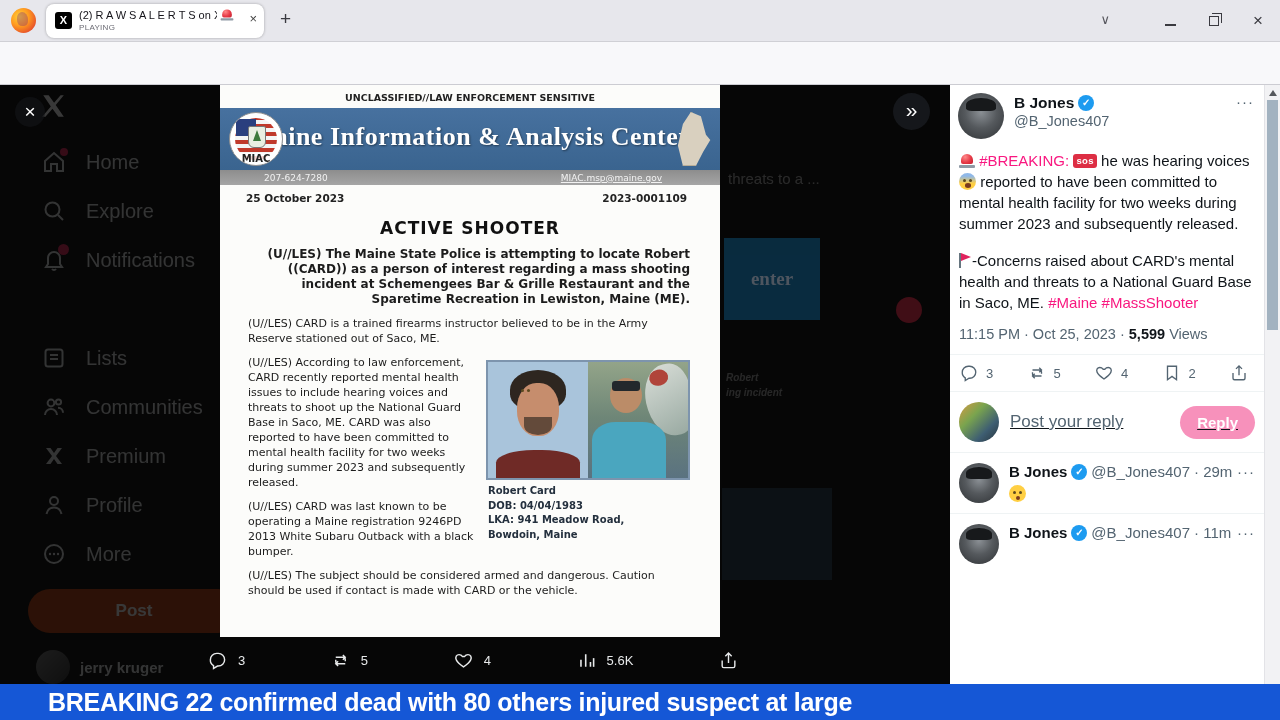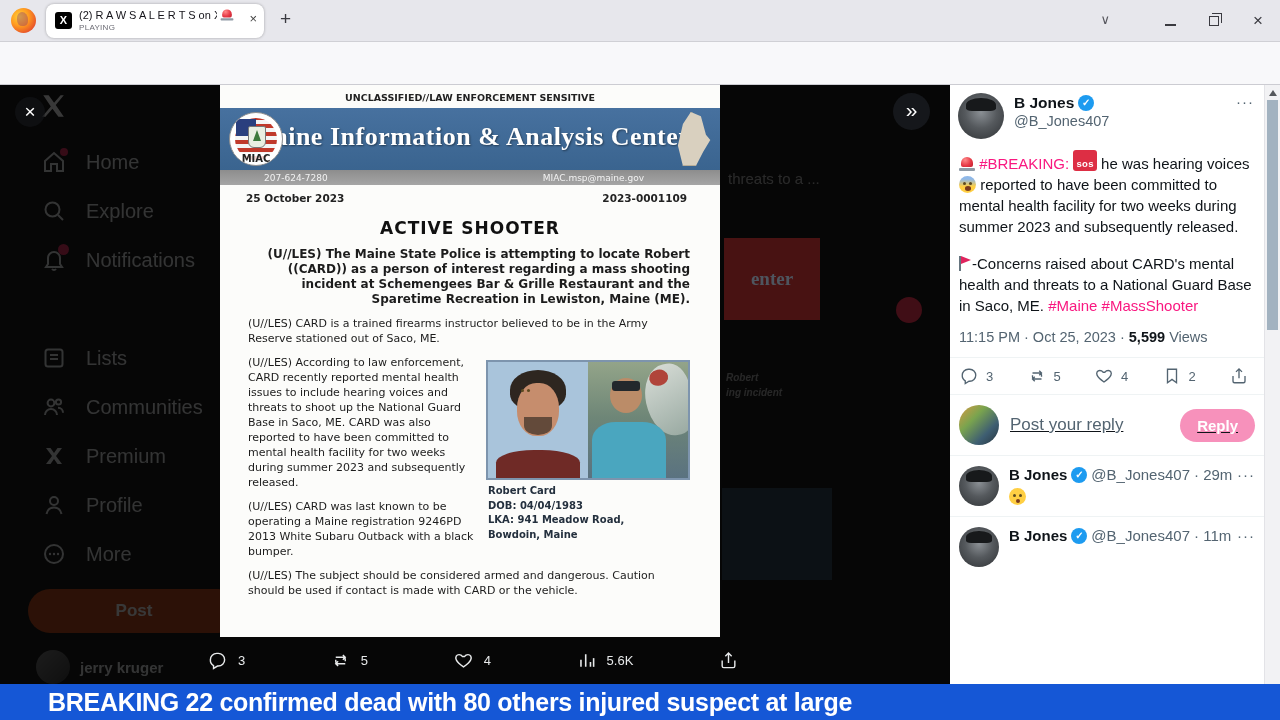--- a/index.html
+++ b/index.html
@@ -46,21 +46,21 @@
   .dim { position:absolute; inset:0; opacity:.2; color:#e7e9ea; }
   .x-logo { position:absolute; left:40px; top:8px; width:26px; height:26px; }
   .nav-item { position:absolute; left:42px; width:280px; height:44px; display:flex; align-items:center; gap:20px; font-size:20px; }
   .nav-item svg { flex:0 0 auto; }
   .badge-dot { position:absolute; width:8px; height:8px; border-radius:50%; background:#f4245e; }
   .post-pill { position:absolute; left:28px; top:504px; width:212px; height:44px; border-radius:22px; background:#c2410c;
                color:#fff; font-size:17px; font-weight:bold; display:flex; align-items:center; justify-content:center; }
   .acct { position:absolute; left:36px; top:565px; display:flex; align-items:center; gap:10px; font-size:15px; font-weight:bold; }
   .acct-av { width:34px; height:34px; border-radius:50%; background:linear-gradient(135deg,#777,#333); }
   .ghost1 { position:absolute; left:728px; top:85px; font-size:15px; color:#fff; opacity:.14; }
-  .ghost-thumb1 { position:absolute; left:724px; top:153px; width:96px; height:82px; background:#7f1d1d; opacity:.55;
+  .ghost-thumb1 { position:absolute; left:724px; top:153px; width:96px; height:82px; background:#0c4a6e; opacity:.55;
                   color:#8a97a8; font-family:"Liberation Serif",serif; font-size:19px; font-weight:bold; display:flex; align-items:center; justify-content:center; }
   .ghost2 { position:absolute; left:726px; top:285px; font-size:10px; font-style:italic; font-weight:bold; color:#fff; opacity:.13; line-height:15px; }
   .ghost-thumb2 { position:absolute; left:722px; top:403px; width:110px; height:92px; background:#16222e; opacity:.4; }
   .ghost-red { position:absolute; left:896px; top:212px; width:26px; height:26px; border-radius:50%; background:#7a1525; opacity:.5; }
   .viewer-close { position:absolute; left:15px; top:12px; width:30px; height:30px; border-radius:50%; background:rgba(20,22,25,.6);
                   color:#fff; font-size:19px; display:flex; align-items:center; justify-content:center; }
   .viewer-next { position:absolute; left:893px; top:8px; width:37px; height:37px; border-radius:50%; background:rgba(25,28,32,.8);
                  color:#fff; font-size:21px; display:flex; align-items:center; justify-content:center; padding-bottom:3px; }
 
   
@@ -73,21 +73,21 @@
   .seal .canton { position:absolute; left:6px; top:6px; width:20px; height:17px; background:#2a3f7e; }
   .seal .crest { position:absolute; left:18px; top:13px; width:18px; height:22px; background:#e9efe2; border:1px solid #777; border-radius:2px 2px 6px 6px; }
   .seal .crest::after { content:""; position:absolute; left:4px; top:3px; width:8px; height:11px; background:#3c7a3c; clip-path:polygon(50% 0,100% 100%,0 100%); }
   .seal .seal-label { position:absolute; left:0; right:0; bottom:1px; text-align:center; font-size:10px; font-weight:bold; color:#222; background:rgba(255,255,255,.8); }
   .doc-agency { text-align:center; padding-top:14px; font-family:"Liberation Serif", serif; font-size:26px; font-weight:bold; color:#fff;
                 text-shadow:1px 1px 2px rgba(0,0,0,.45); letter-spacing:.5px; }
   .maine-map { position:absolute; right:9px; top:4px; width:36px; height:54px; background:#d9d0bf; border:1px solid #b9ae98;
                clip-path:polygon(22% 100%,8% 62%,22% 22%,44% 0,72% 8%,86% 42%,98% 52%,78% 74%,58% 100%); }
   .doc-contact { height:15px; background:linear-gradient(180deg,#8d8d8d,#a5a5a5); display:flex; align-items:center; font-size:9px; color:#f2f2f2; }
   .doc-phone { margin-left:44px; }
-  .doc-email { margin-left:auto; margin-right:76px; }
+  .doc-email { margin-left:auto; margin-right:58px; text-decoration:underline; }
   .doc-meta { display:flex; margin-top:7px; font-size:10.5px; font-weight:bold; color:#222; }
   .doc-date { margin-left:26px; }
   .doc-case { margin-left:258px; }
   .doc-title { text-align:center; margin-top:14px; font-size:17px; font-weight:bold; letter-spacing:1px; color:#111; }
   .doc-body { padding:0 30px 0 28px; font-size:11px; line-height:15px; color:#1c1c1c; }
   .doc-body p { margin-top:9px; }
   .doc-lead { font-weight:bold; font-size:12px;text-align:right; }
   .photo-block { float:right; width:204px; margin:14px 0 4px 10px; }
   .photos { display:flex; border:2px solid #7d94ad; height:120px; }
   .ph { flex:1; position:relative; overflow:hidden; }
@@ -119,21 +119,21 @@
   .names { margin-left:10px; line-height:19px; }
   .name-row { display:flex; align-items:center; gap:4px; font-size:15.5px; font-weight:bold; }
   .vbadge { width:16px; height:16px; border-radius:50%; background:#1d9bf0; color:#fff; font-size:10px; font-weight:bold;
             display:inline-flex; align-items:center; justify-content:center; flex:0 0 auto; }
   .handle { font-size:14.5px; color:#536471; font-weight:normal; }
   .more-dots { margin-left:auto; color:#536471; font-size:15px; letter-spacing:1px; }
   .p-text { margin:11px 10px 0 9px; font-size:15px; line-height:21px; }
   .p-text p + p { margin-top:16px; }
   .pink { color:#f91880; }
   .sos { display:inline-block; background:#dd2e44; color:#fff; font-weight:bold; font-size:9.5px; line-height:1;
-         padding:9px 3px 2px; border-radius:3px; vertical-align:2px; letter-spacing:.4px; }
+         padding:2px 3px 2px; border-radius:3px; vertical-align:2px; letter-spacing:.4px; }
   .face { display:inline-block; width:17px; height:17px; border-radius:50%; background:#ffcf43; position:relative; vertical-align:-3px; }
   .face::before { content:""; position:absolute; left:4px; top:6px; width:3px; height:3px; border-radius:50%; background:#5d4a1f; box-shadow:6px 0 0 #5d4a1f; }
   .face-anxious { background:linear-gradient(180deg,#8fb8e8 18%, #ffcf43 62%); }
   .face-anxious::after { content:""; position:absolute; left:5.5px; top:10px; width:6px; height:4.5px; border-radius:50%; background:#7a3b1e; }
   .face-flushed::after { content:""; position:absolute; left:6.5px; top:11px; width:4px; height:4px; border-radius:50%; background:#7a3b1e; }
   .siren { display:inline-block; width:16px; height:14px; position:relative; vertical-align:-2px; }
   .siren::before { content:""; position:absolute; left:2px; top:0; width:12px; height:10px; border-radius:6px 6px 2px 2px;
                    background:radial-gradient(circle at 35% 30%, #ff8a8a 0%, #e63946 55%, #c21f2e 100%); }
   .siren::after { content:""; position:absolute; left:0; bottom:0; width:16px; height:3.5px; background:#8f9aa5; border-radius:1px; }
   .rflag { display:inline-block; width:13px; height:15px; position:relative; vertical-align:-2px; border-left:2px solid #66757f; }

